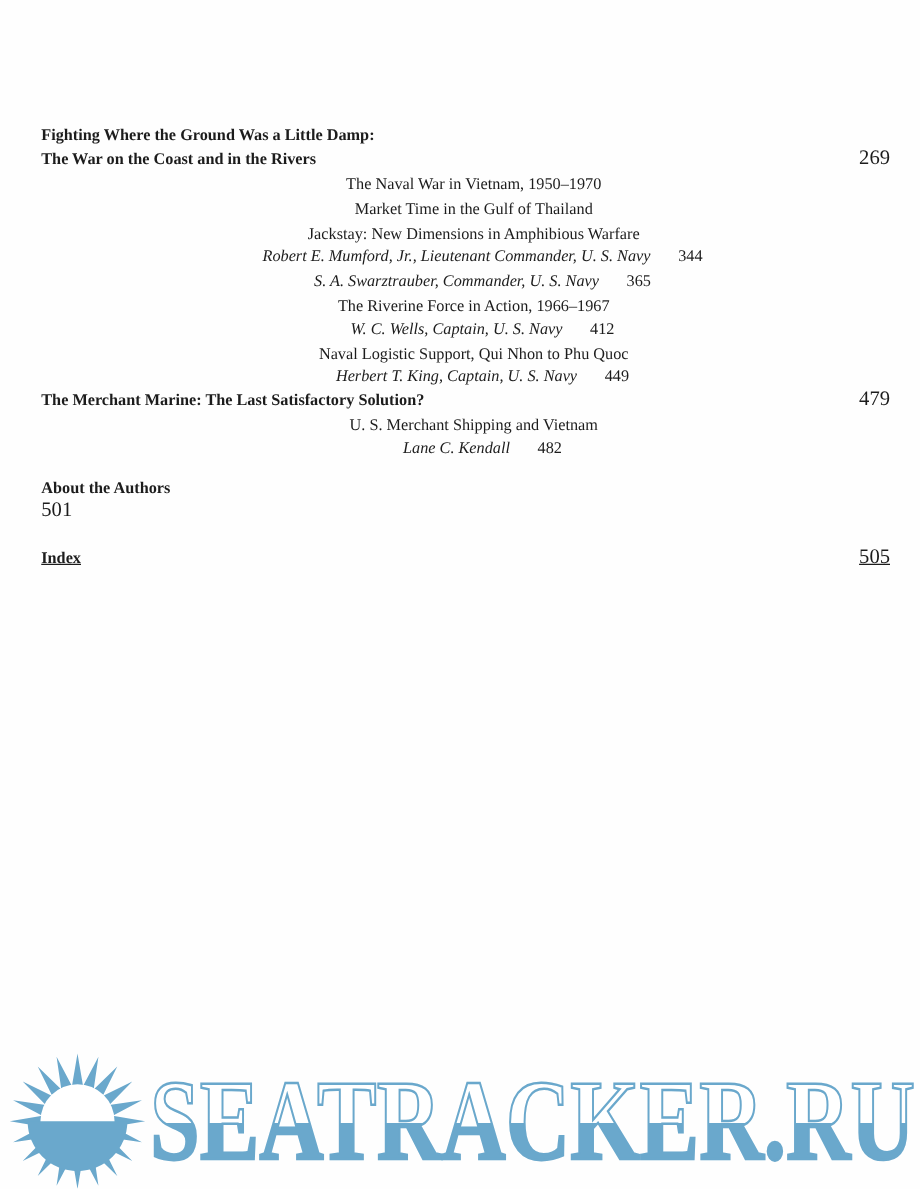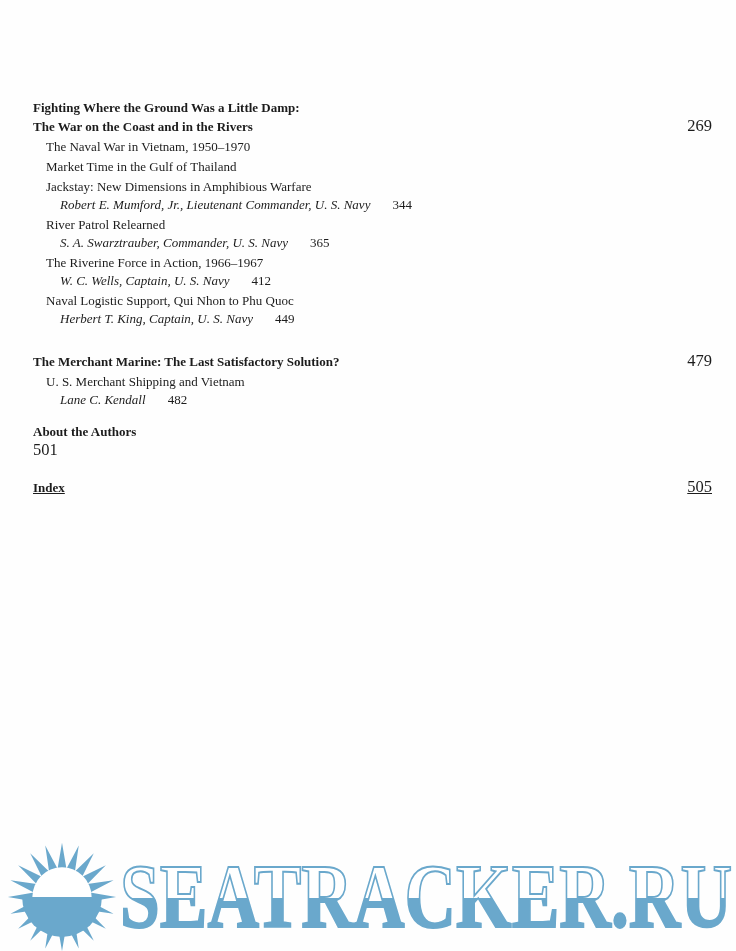--- a/index.html
+++ b/index.html
@@ -9,25 +9,25 @@
     background: #fefefe;
     font-family: "Liberation Serif", "DejaVu Serif", serif;
     color: #1c1c1c;
     overflow: hidden;
   }
   .page { position: absolute; left: 33px; right: 24px; top: 99px; }
   .line { line-height: 18px; font-size: 13px; }
   .bold { font-weight: bold; }
   .row { display: flex; justify-content: space-between; align-items: baseline; }
   .pagenum { font-weight: normal; font-size: 16.5px; }
-  .chapter { margin-top: 2px; }
+  .chapter { margin-top: 2px; text-align: center; }
   .chapter-title { padding-left: 13px; }
   .author-line { padding-left: 27px; font-style: italic; }
   .author-line .inline-page { font-style: normal; margin-left: 1.7em; }
-  .section2 { margin-top: 24px; }
+  .section2 { }
   .backmatter-about { margin-top: 14px; flex-direction: column; }
   .backmatter-index { margin-top: 19px; text-decoration: underline; }
   .watermark { position: absolute; left: 0; bottom: 0; width: 736px; height: 121px; }
 </style>
 </head>
 <body>
 
 <div class="page">
 
   <div>
@@ -46,21 +46,20 @@
     </div>
 
     <div class="chapter">
       <div class="line chapter-title">Jackstay: New Dimensions in Amphibious Warfare</div>
       <div class="line author-line">
         <span>Robert E. Mumford, Jr., Lieutenant Commander, U. S. Navy</span><span class="inline-page">344</span>
       </div>
     </div>
 
     <div class="chapter">
-      <div class="line chapter-title">River Patrol Relearned</div>
       <div class="line author-line">
         <span>S. A. Swarztrauber, Commander, U. S. Navy</span><span class="inline-page">365</span>
       </div>
     </div>
 
     <div class="chapter">
       <div class="line chapter-title">The Riverine Force in Action, 1966–1967</div>
       <div class="line author-line">
         <span>W. C. Wells, Captain, U. S. Navy</span><span class="inline-page">412</span>
       </div>

